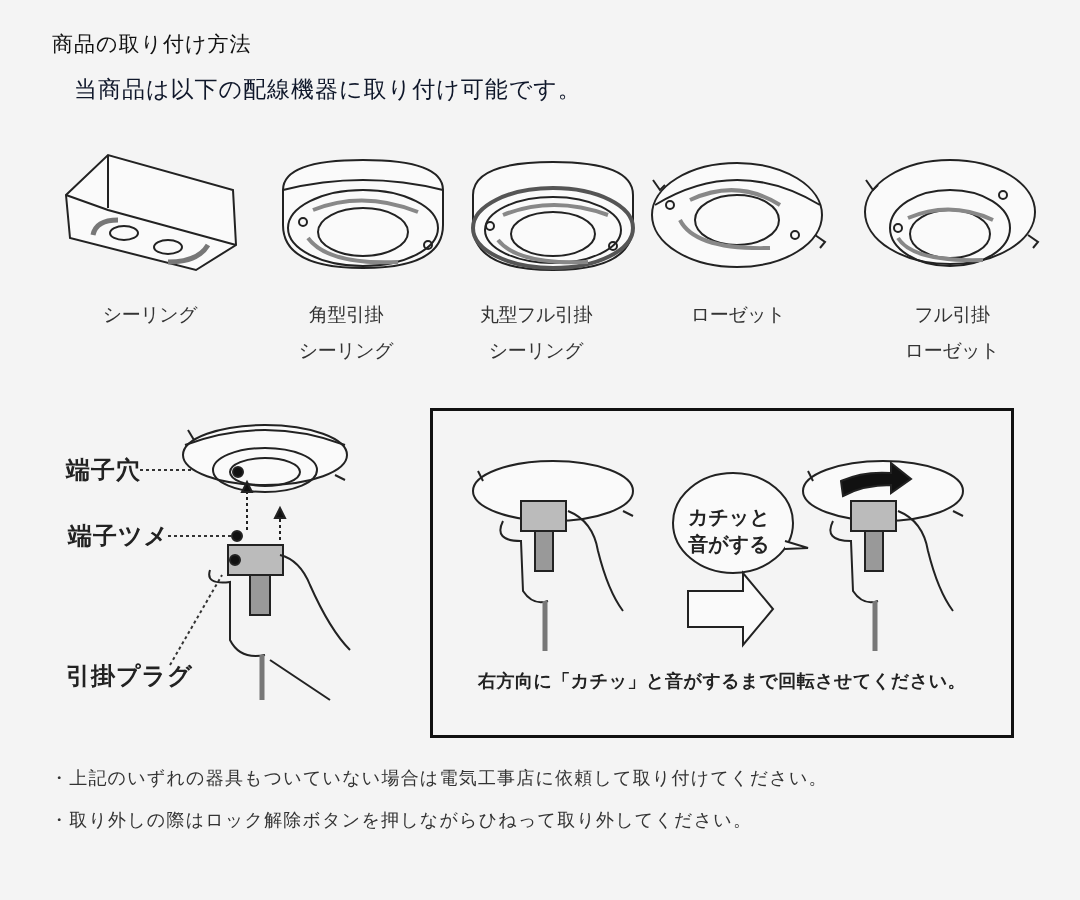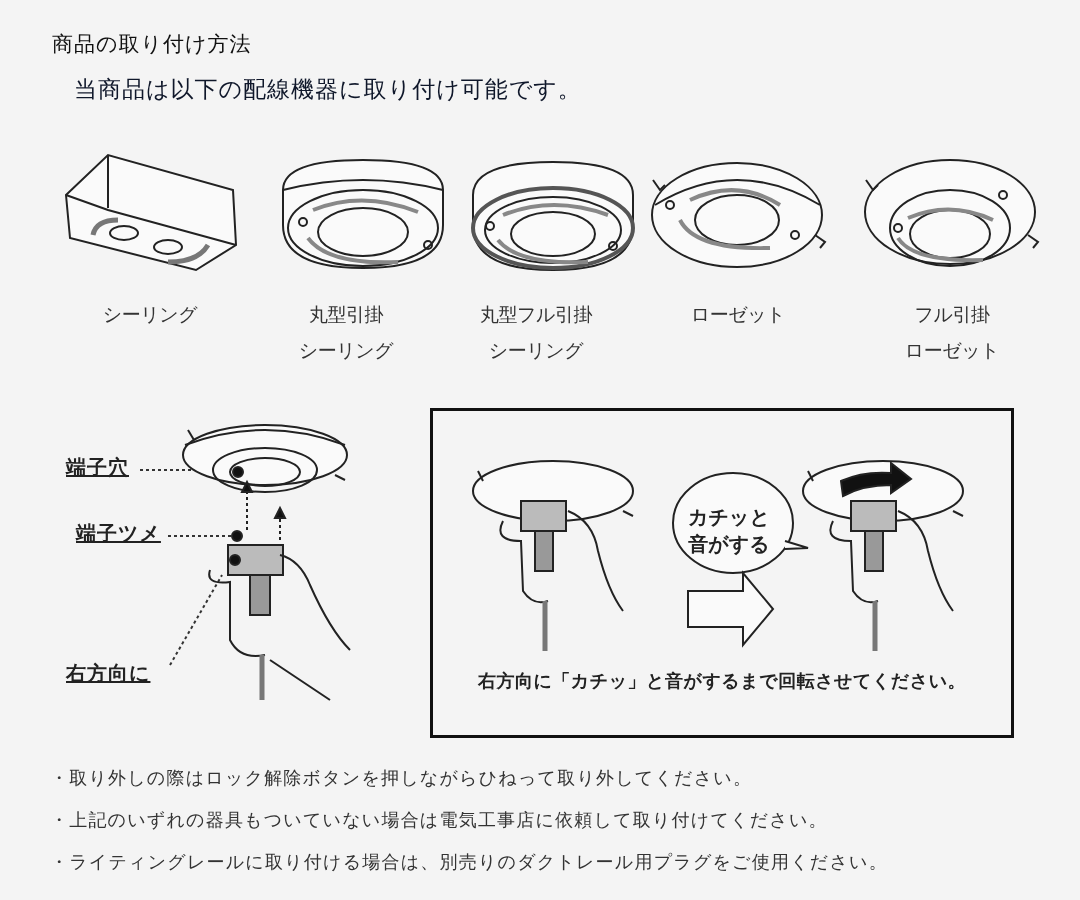--- a/index.html
+++ b/index.html
@@ -8,21 +8,21 @@
     background:#f4f4f4; color:#1a1a1a;
     font-family:"DejaVu Sans","Liberation Sans",sans-serif;
     position:relative;
   }
   .abs { position:absolute; }
   .title { left:52px; top:30px; font-size:21px; font-weight:normal; letter-spacing:1px; color:#111; }
   .subtitle { left:52px; top:74px; font-size:23px; color:#0f172a; letter-spacing:1px;margin-left:22px; }
   .fixture { position:absolute; top:150px; width:190px; height:125px; }
   .fixture svg { width:100%; height:100%; }
   .fixture-label { position:absolute; top:296px; width:200px; text-align:center; font-size:19px; line-height:36px; color:#333; letter-spacing:-0.5px; }
-  .callout { position:absolute; font-size:20px; font-weight:bold; color:#222; letter-spacing:1px;text-decoration:underline; }
+  .callout { position:absolute; font-size:24px; font-weight:bold; color:#222; letter-spacing:1px; }
   .left-illus { position:absolute; left:170px; top:410px; width:200px; height:300px; }
   .box { position:absolute; left:430px; top:408px; width:584px; height:330px; border:3px solid #111; box-sizing:border-box; }
   .box-caption { position:absolute; left:0; right:0; top:258px; text-align:center; font-size:18px; font-weight:bold; color:#222; letter-spacing:0.5px; }
   .bubble-text { position:absolute; left:248px; top:93px; width:96px; text-align:center; font-size:20px; font-weight:bold; line-height:27px; color:#222; }
   .notes { position:absolute; left:50px; top:764px; font-size:18px; color:#333; letter-spacing:1.2px; }
   .notes div { height:42px; line-height:28px; }
 </style>
 </head>
 <body>
 
@@ -92,38 +92,38 @@
     <path d="M40 88 Q55 112 125 110" stroke="#888" stroke-width="4"></path>
     <circle cx="145" cy="45" r="4"></circle>
       <circle cx="40" cy="78" r="4"></circle>
   </svg>
 </div>
 
 <div class="fixture-label" style="left:50px;">
   <div>シーリング</div>
 </div>
 <div class="fixture-label" style="left:246px;">
-  <div>丸型引掛</div>
+  <div>角型引掛</div>
   <div>シーリング</div>
 </div>
 <div class="fixture-label" style="left:436px;">
   <div>丸型フル引掛</div>
   <div>シーリング</div>
 </div>
 <div class="fixture-label" style="left:638px;">
   <div>ローゼット</div>
 </div>
 <div class="fixture-label" style="left:852px;">
   <div>フル引掛</div>
   <div>ローゼット</div>
 </div>
 
 <div class="callout" style="left:66px; top:454px;">端子穴</div>
-<div class="callout" style="left:76px; top:520px;">端子ツメ</div>
-<div class="callout" style="left:66px; top:660px;">右方向に</div>
+<div class="callout" style="left:68px; top:520px;">端子ツメ</div>
+<div class="callout" style="left:66px; top:660px;">引掛プラグ</div>
 
 <svg class="abs" style="left:0; top:0;" width="1080" height="900">
   <g stroke="#333" stroke-width="2" stroke-dasharray="3,3" fill="none">
     <line x1="140" y1="470" x2="238" y2="470"></line>
     <line x1="168" y1="536" x2="236" y2="536"></line>
     <line x1="170" y1="665" x2="222" y2="575"></line>
   </g>
 </svg>
 
 <div class="left-illus">
@@ -180,16 +180,15 @@
     <line x1="442" y1="190" x2="442" y2="240" stroke-width="5" stroke="#777"></line>
   </svg>
   <div class="bubble-text">
     <div>カチッと</div>
     <div>音がする</div>
   </div>
   <div class="box-caption">右方向に「カチッ」と音がするまで回転させてください。</div>
 </div>
 
 <div class="notes">
+  <div>・上記のいずれの器具もついていない場合は電気工事店に依頼して取り付けてください。</div>
   <div>・取り外しの際はロック解除ボタンを押しながらひねって取り外してください。</div>
-  <div>・上記のいずれの器具もついていない場合は電気工事店に依頼して取り付けてください。</div>
-  <div>・ライティングレールに取り付ける場合は、別売りのダクトレール用プラグをご使用ください。</div>
 </div>
 
 </body></html>

